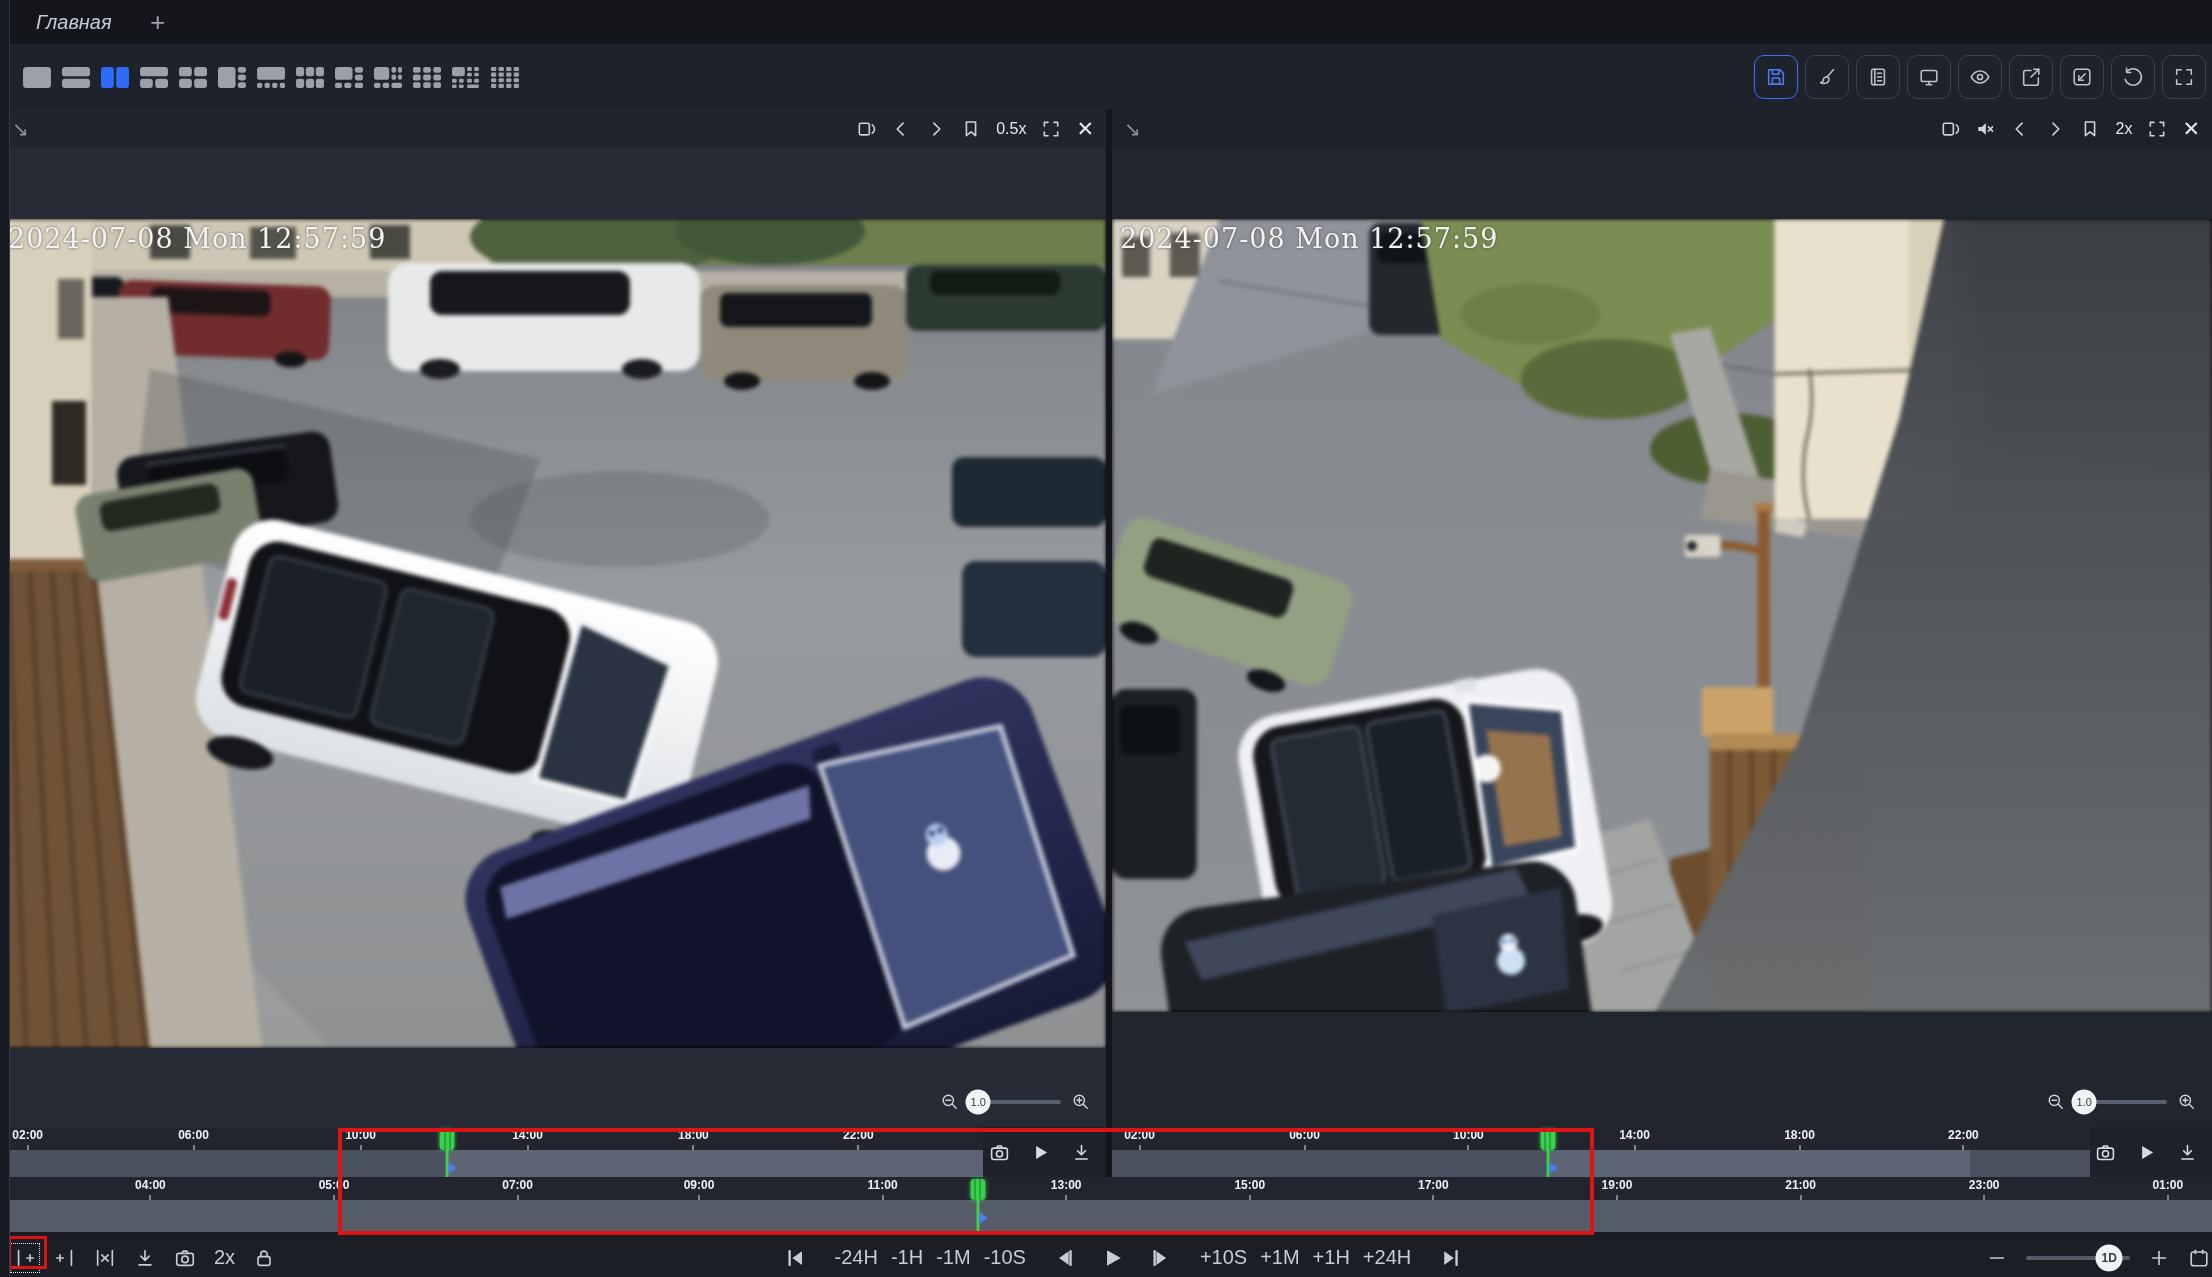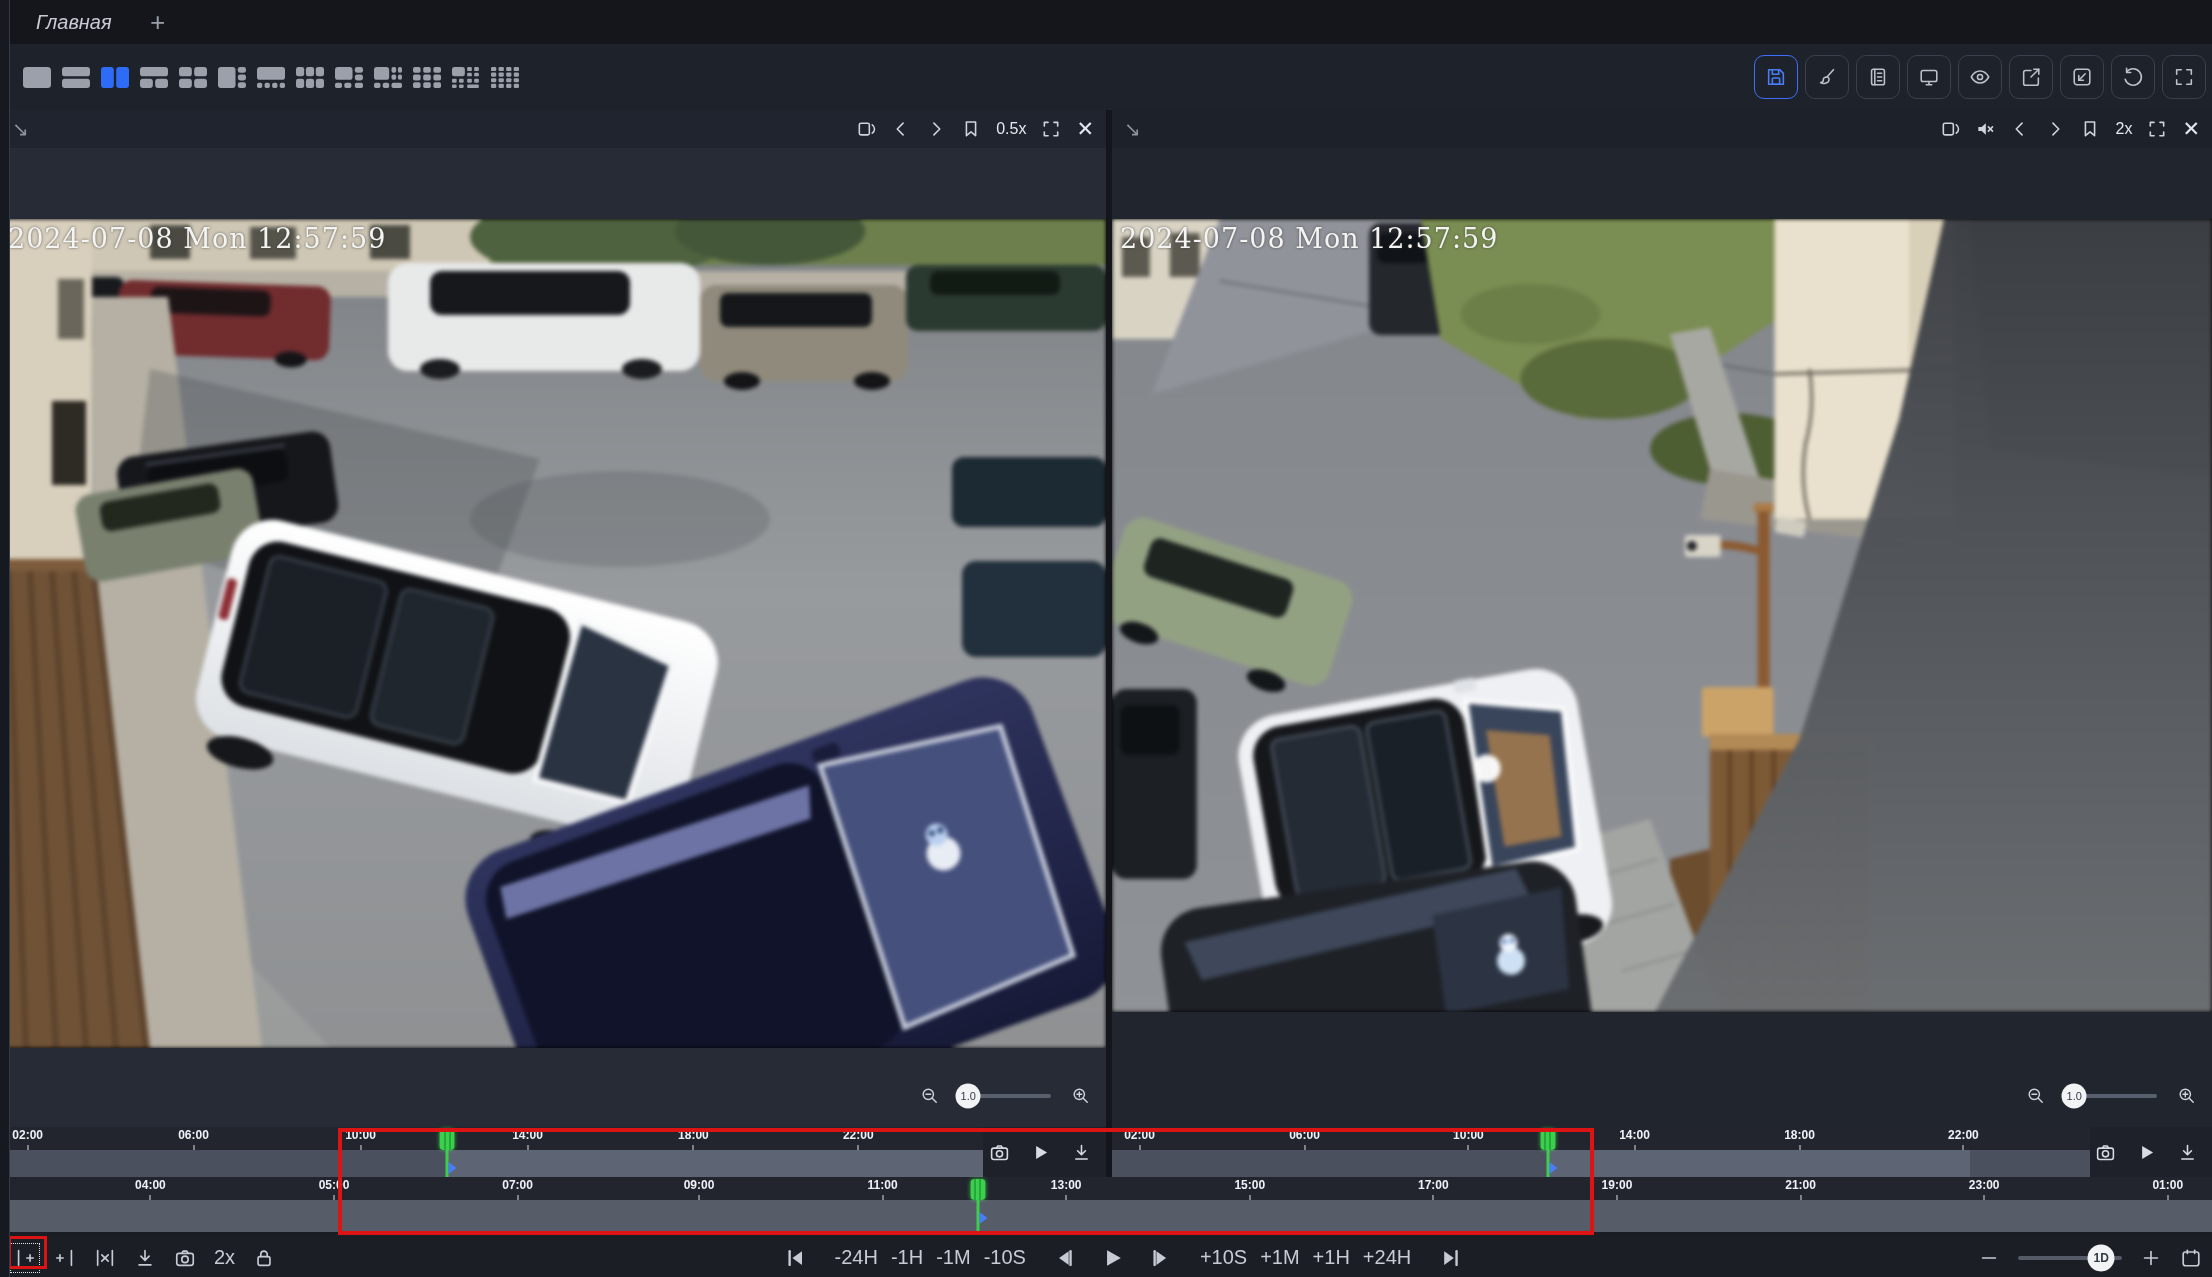--- a/index.html
+++ b/index.html
@@ -36,21 +36,21 @@
   .vdivider { width:6px; height:100%; background:#14161b; }
   .phead { position:absolute; left:0; top:0; right:0; height:38px; background:rgba(28,31,40,.55); display:flex; align-items:center; padding:0 12px; z-index:5; }
   .phead .corner { font-size:20px; color:#8d939e; }
   .pctrls { margin-left:auto; display:flex; align-items:center; gap:15px; }
   .pctrls svg { width:20px; height:20px; stroke:#ced3dc; fill:none; stroke-width:1.9; stroke-linecap:round; stroke-linejoin:round; }
   .pspeed { font-size:16px; color:#e3e7ee; }
   .px { font-size:21px; color:#e3e7ee; }
   .video { position:absolute; left:0; top:109px; overflow:hidden; background:#000; }
   .video svg { position:absolute; left:0; top:0; filter:blur(2px) saturate(1.05); }
   .osd { position:absolute; left:8px; top:4px; font-family:"DejaVu Serif", serif; font-size:27px; color:#f4f4f2; text-shadow:0 0 3px rgba(60,60,60,.8); letter-spacing:1px; z-index:4; }
-  .zoomctl { position:absolute; right:16px; bottom:22px; display:flex; align-items:center; gap:20px; z-index:6;text-align:right; }
+  .zoomctl { position:absolute; right:16px; bottom:16px; display:flex; align-items:center; gap:10px; z-index:6;text-align:right; }
   .zoomctl svg { width:19px; height:19px; stroke:#cfd4dd; fill:none; stroke-width:1.8; stroke-linecap:round; }
   .ztrack { position:relative; width:92px; height:4px; border-radius:2px; background:#59606d; }
   .zknob { position:absolute; top:50%; left:10%; transform:translate(-50%,-50%); width:25px; height:25px; border-radius:50%; background:#f2f3f5; color:#333a46; font-size:11px; display:flex; align-items:center; justify-content:center; }
 
   
   #ptimelines { position:absolute; left:0; top:1127px; width:2212px; height:50px; display:flex; }
   .htl { position:relative; height:50px; }
   .htl.l { width:1106px; } .htl.r { width:1100px; }
   .tl-labels { position:absolute; left:0; top:0; right:0; height:23px; background:#22252d; }
   .tl-label { position:absolute; top:1px; transform:translateX(-50%); font-size:12px; font-weight:bold; color:#eef1f5; white-space:nowrap; }
@@ -67,21 +67,21 @@
      background:linear-gradient(90deg,#3ccf4e 0 4px,#23a839 4px 6px,#3ccf4e 6px 9px,#23a839 9px 11px,#3ccf4e 11px); box-shadow:0 0 4px rgba(60,207,78,.8); margin:0 auto; }
   .ph-line { width:3px; background:#3ccf4e; margin:0 auto; position:relative; }
   .ph-line:after { content:""; position:absolute; left:3px; top:12px; border-left:8px solid #4a7df5; border-top:6px solid transparent; border-bottom:6px solid transparent; }
 
   
   #botgap { position:absolute; left:0; top:1232px; width:2212px; height:6px; background:#1a1d24; }
   #botbar { position:absolute; left:0; top:1238px; width:2212px; height:39px; background:#1b1e25; display:flex; align-items:center; }
   .bgrp { display:flex; align-items:center; gap:18px; }
   .bgrp.left { padding-left:14px; }
   .bgrp.center { position:absolute; left:50%; top:0; height:39px; transform:translateX(-47.5%); }
-  .bgrp.rightg { margin-left:auto; padding-right:10px; }
+  .bgrp.rightg { margin-left:auto; padding-right:2px; }
   #botbar svg { width:22px; height:22px; stroke:#c6cbd4; fill:none; stroke-width:1.8; stroke-linecap:round; stroke-linejoin:round; }
   #botbar svg .fil { fill:#c6cbd4; stroke:none; }
   .btxt { font-size:20px; color:#c6cbd4; cursor:pointer; white-space:nowrap; }
   .dotted { outline:1px dotted #dfe3ea; outline-offset:3px; }
   .steps { display:flex; gap:13px; margin:0 10px; }
   .rtrack { position:relative; width:104px; height:4px; border-radius:2px; background:#555b66; }
   .rknob { position:absolute; top:50%; left:80%; transform:translate(-50%,-50%); width:27px; height:27px; border-radius:50%; background:#f2f3f5; color:#333a46; font-size:12px; font-weight:bold; display:flex; align-items:center; justify-content:center; }
 
   
   .red1 { position:absolute; left:338px; top:1128px; width:1256px; height:107px; border:4px solid #dc1414; z-index:30; pointer-events:none; }

